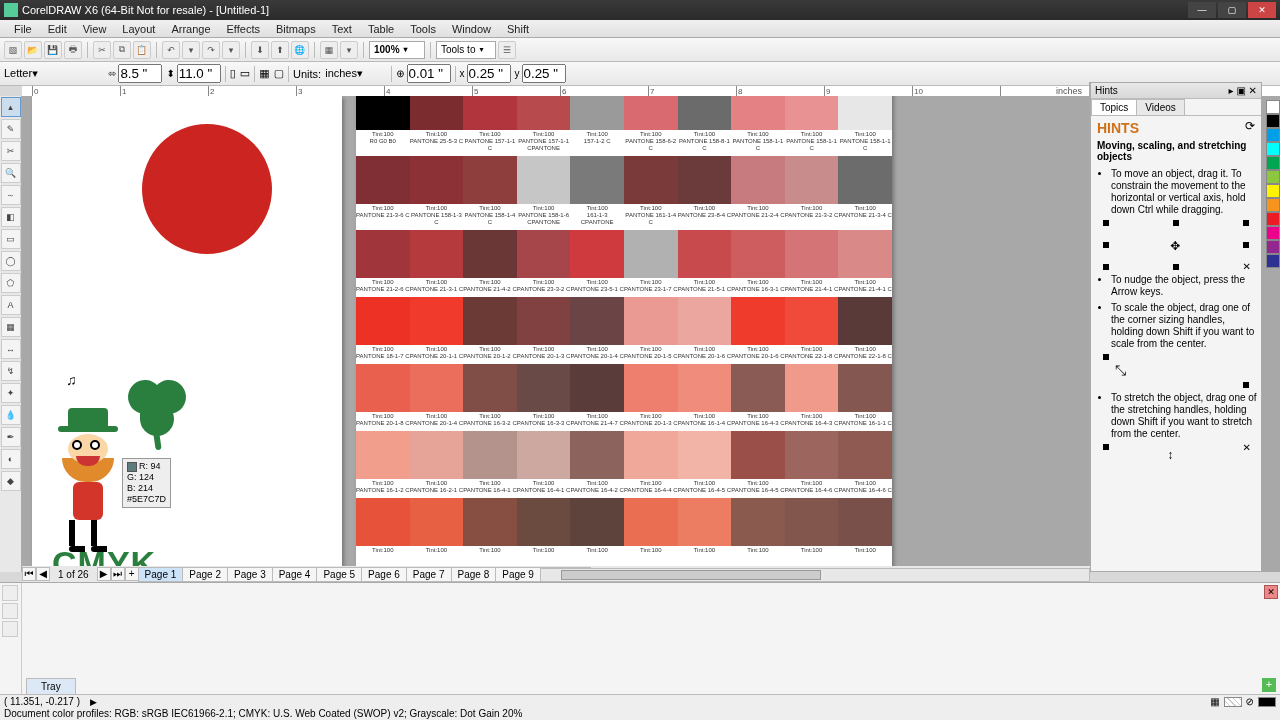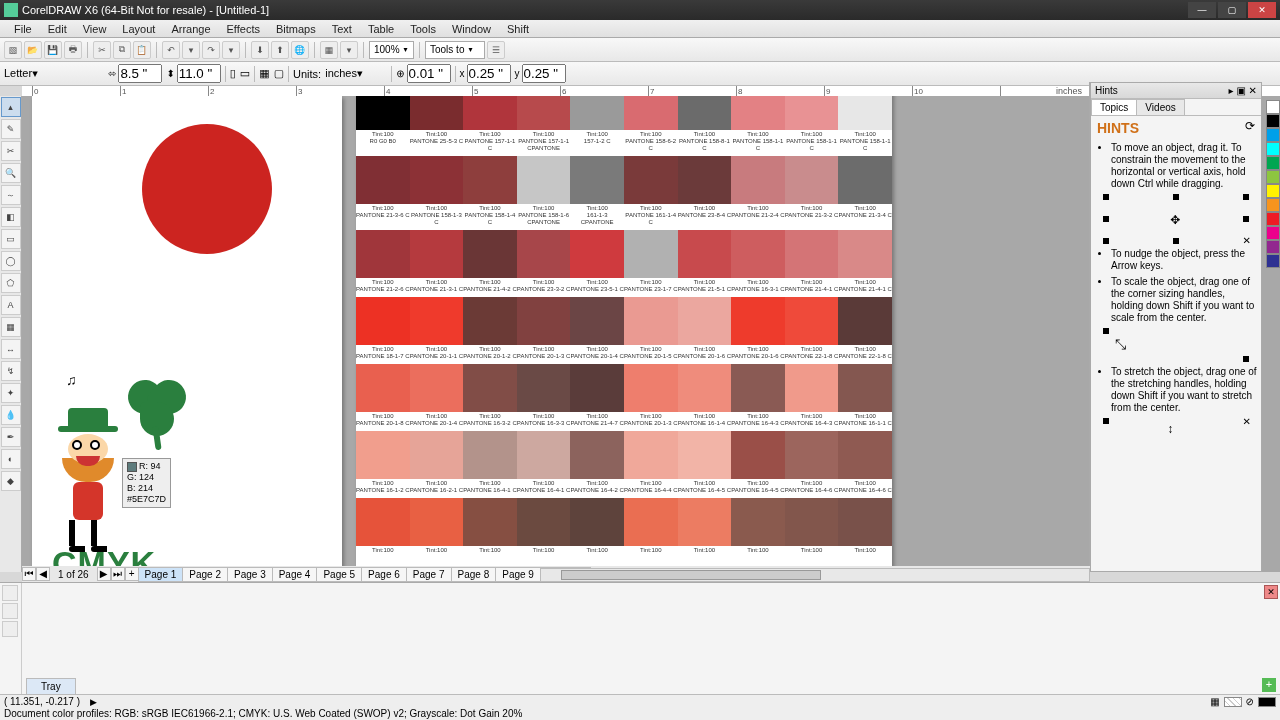--- a/index.html
+++ b/index.html
@@ -172,21 +172,21 @@
   <div class="btn">↷</div>
   <div class="btn">▾</div>
   <div class="sep"></div>
   <div class="btn">⬇</div>
   <div class="btn">⬆</div>
   <div class="btn">🌐</div>
   <div class="sep"></div>
   <div class="btn">▦</div>
   <div class="btn">▾</div>
   <div class="sep"></div>
-  <div class="combo" style="width:45px;">
+  <div class="combo" style="width:56px;font-weight:bold;">
       <span>100%</span>
       <span class="arrow">▾</span>
     </div>
   <div class="sep"></div>
   <div class="combo" style="width:60px;">
       <span>Tools to</span>
       <span class="arrow">▾</span>
     </div>
   <div class="btn">☰</div>
 </div>
@@ -695,20 +695,21 @@
     <span>▸</span>&nbsp;
     <span>▣</span>&nbsp;
     <span>✕</span>
   </div>
   <div class="tabs">
     <div class="t">Topics</div>
     <div class="t inactive">Videos</div>
   </div>
   <h3>HINTS</h3>
   <span class="reload">⟳</span>
+  <div class="sect">Moving, scaling, and stretching objects</div>
   <div class="body">
     <ul>
       <li>To move an object, drag it. To constrain the movement to the horizontal or vertical axis, hold down Ctrl while dragging.</li>
     </ul>
     <div class="handles">
       <div class="h" style="left:0;top:0"></div>
         <div class="h" style="left:48%;top:0"></div>
         <div class="h" style="right:0;top:0"></div>
       <div class="h" style="left:0;top:44%"></div>
         <div style="position:absolute;left:46%;top:38%;font-size:12px;">✥</div>

